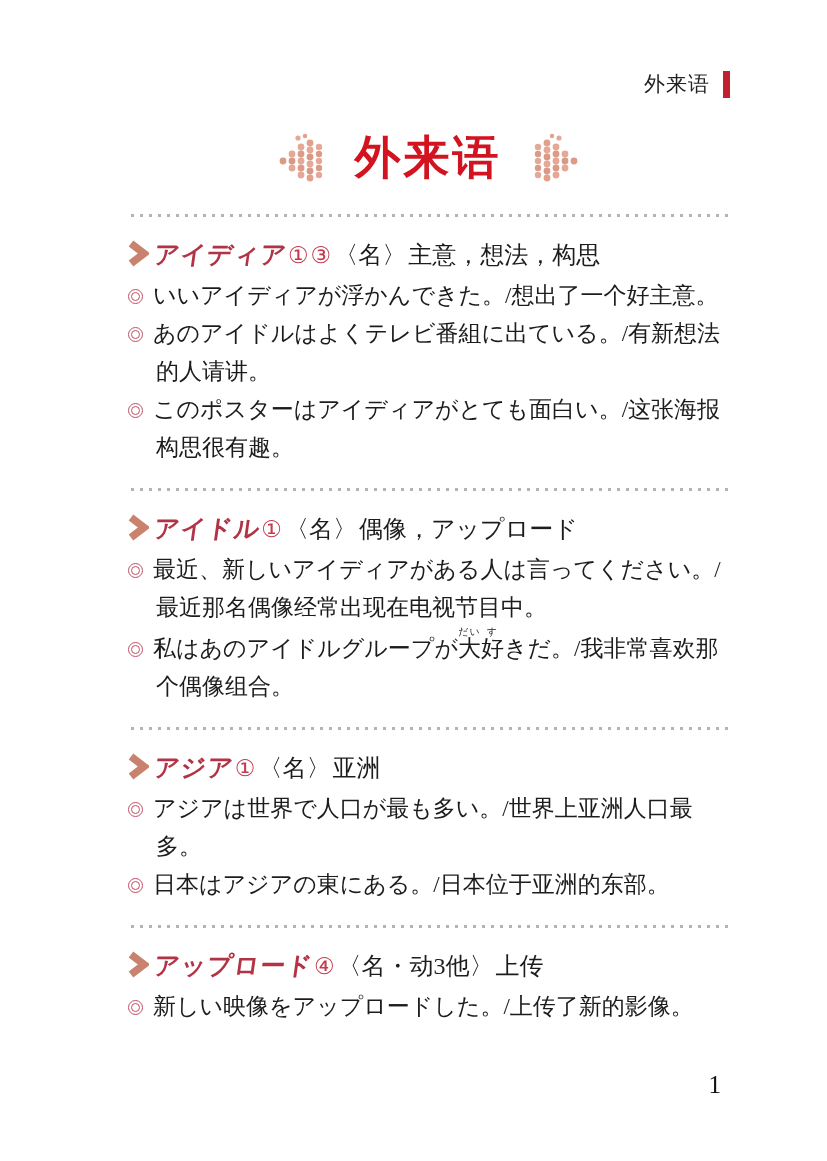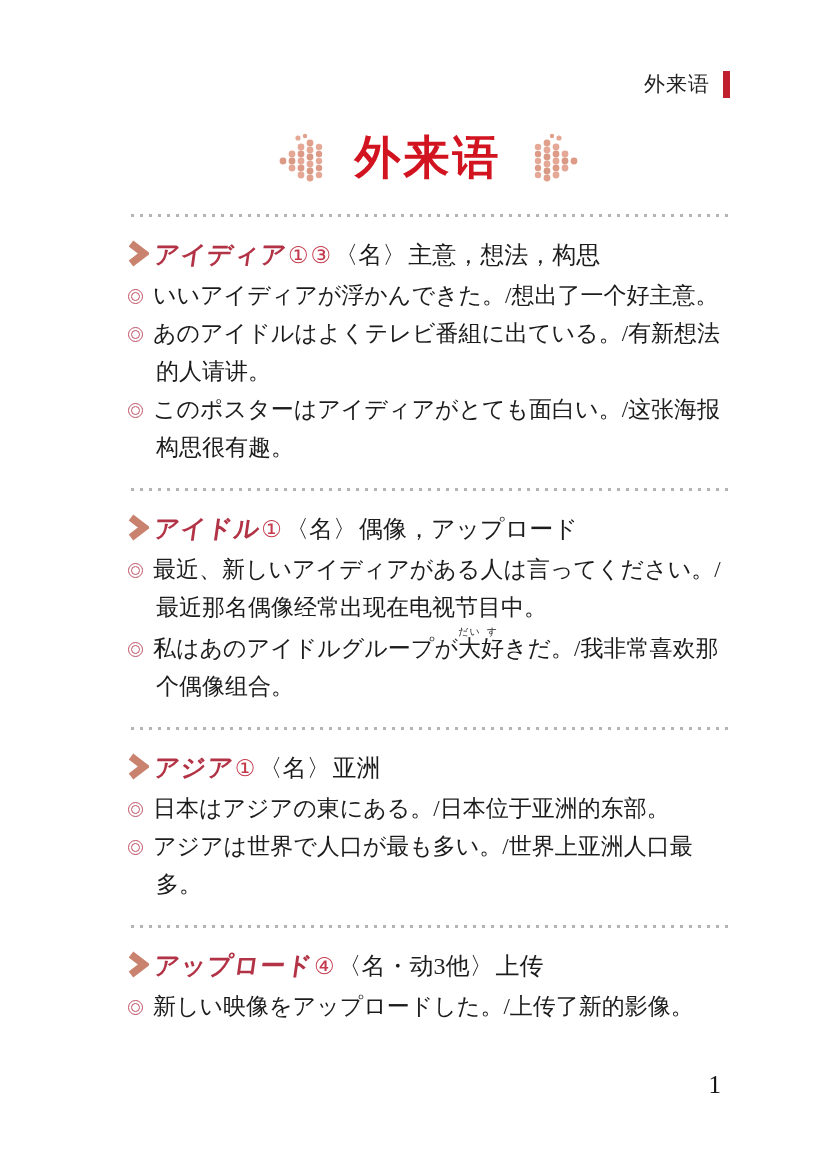--- a/index.html
+++ b/index.html
@@ -143,24 +143,24 @@
 
   <div class="dotted-sep"></div>
 
   <section class="entry">
     <div class="entry-head">
       <svg class="chevron-icon" width="21" height="27" viewBox="0 0 21 27">
           <path d="M3 3.5 L16 13.5 L3 23.5" stroke="#c9826e" stroke-width="7.5" fill="none"></path>
         </svg><span class="headword">アジア</span><span class="accent">①</span><span class="pos">〈名〉</span><span class="meaning">亚洲</span>
     </div>
     <div class="example">
-      <span class="ring"></span><span>日本はアジアの東にある。</span><span>/</span><span>日本位于亚洲的东部。</span>
+      <span class="ring"></span><span>アジアは世界で人口が最も多い。</span><span>/</span><span>世界上亚洲人口最多。</span>
     </div>
     <div class="example">
-      <span class="ring"></span><span>アジアは世界で人口が最も多い。</span><span>/</span><span>世界上亚洲人口最多。</span>
+      <span class="ring"></span><span>日本はアジアの東にある。</span><span>/</span><span>日本位于亚洲的东部。</span>
     </div>
   </section>
 
   <div class="dotted-sep"></div>
 
   <section class="entry">
     <div class="entry-head">
       <svg class="chevron-icon" width="21" height="27" viewBox="0 0 21 27">
           <path d="M3 3.5 L16 13.5 L3 23.5" stroke="#c9826e" stroke-width="7.5" fill="none"></path>
         </svg><span class="headword">アップロード</span><span class="accent">④</span><span class="pos">〈名・动3他〉</span><span class="meaning">上传</span>

